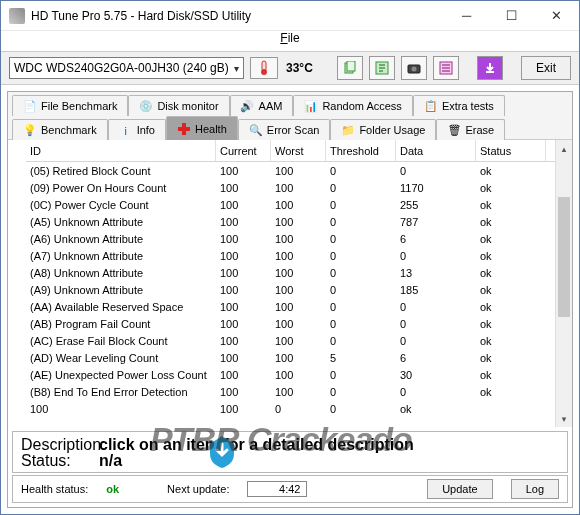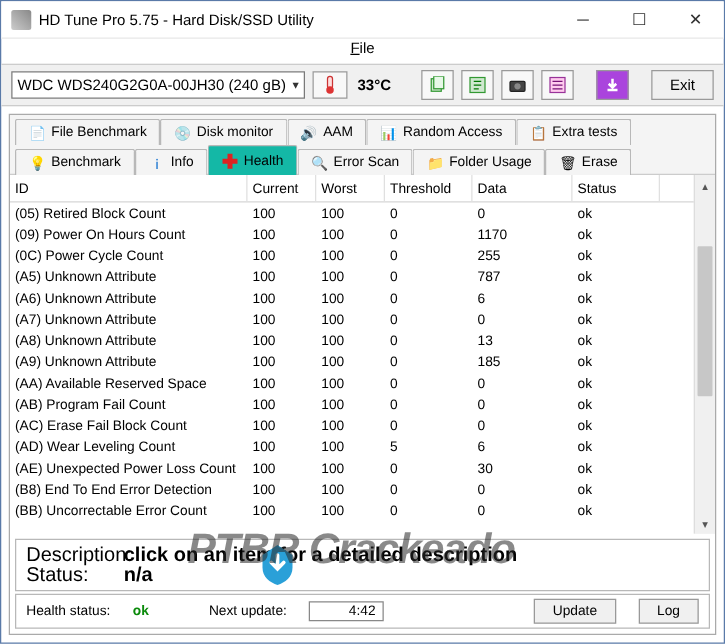--- a/index.html
+++ b/index.html
@@ -115,36 +115,37 @@
     border-bottom: none;
     background: #f4f4f4;
     margin-right: 0px;
     margin-top: 3px;
     font-size: 11px;
     height: 21px;
     border-radius: 2px 2px 0 0;
     white-space: nowrap;
   }
   .tab.active {
-    background: #14b8a6;
+    background: #a3a3a3;
     margin-top: 0;
     height: 24px;
     position: relative;
     z-index: 2;
   }
   .tab-icon { width: 14px; height: 14px; display: inline-flex; align-items:center; justify-content:center; }
 
   .table-wrap {
     flex: 1;
     background: #fff;
     overflow: hidden;
     display: flex;
     flex-direction: column;
     min-height: 0;
     position: relative;
+    margin-left: 18px;
   }
   .thead, .trow {
     display: grid;
     grid-template-columns: 190px 55px 55px 70px 80px 70px;
     align-items: center;
   }
   .thead {
     height: 22px;
     border-bottom: 1px solid #d6d6d6;
     background: #fff;
@@ -456,21 +457,20 @@
         </div>
         <div class="trow">
           <div>(B8) End To End Error Detection</div>
           <div>100</div>
           <div>100</div>
           <div>0</div>
           <div>0</div>
           <div>ok</div>
         </div>
         <div class="trow">
-          <div>(BB) Uncorrectable Error Count</div>
           <div>100</div>
           <div>100</div>
           <div>0</div>
           <div>0</div>
           <div>ok</div>
         </div>
       </div>
     <div class="scrollbar">
       <div class="sb-btn">▴</div>
       <div class="sb-track">

